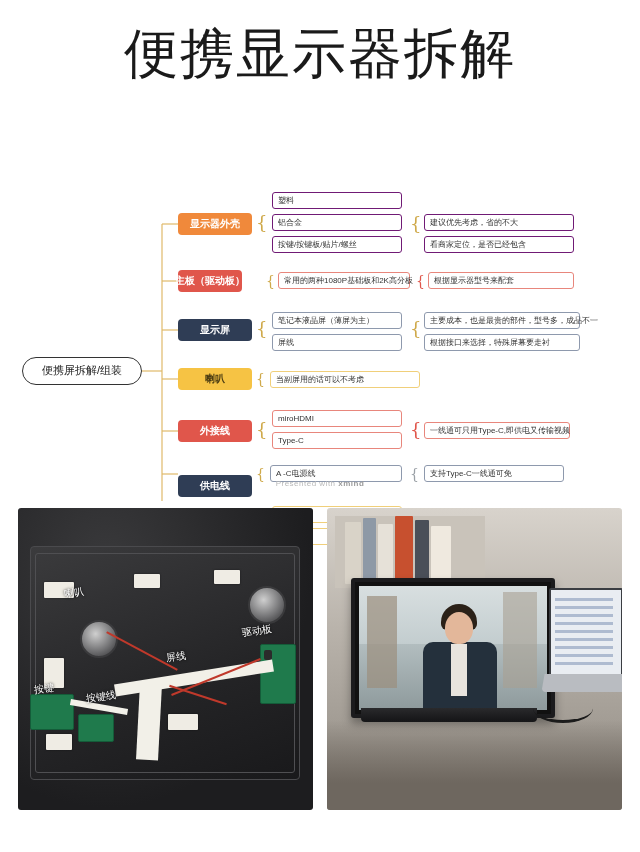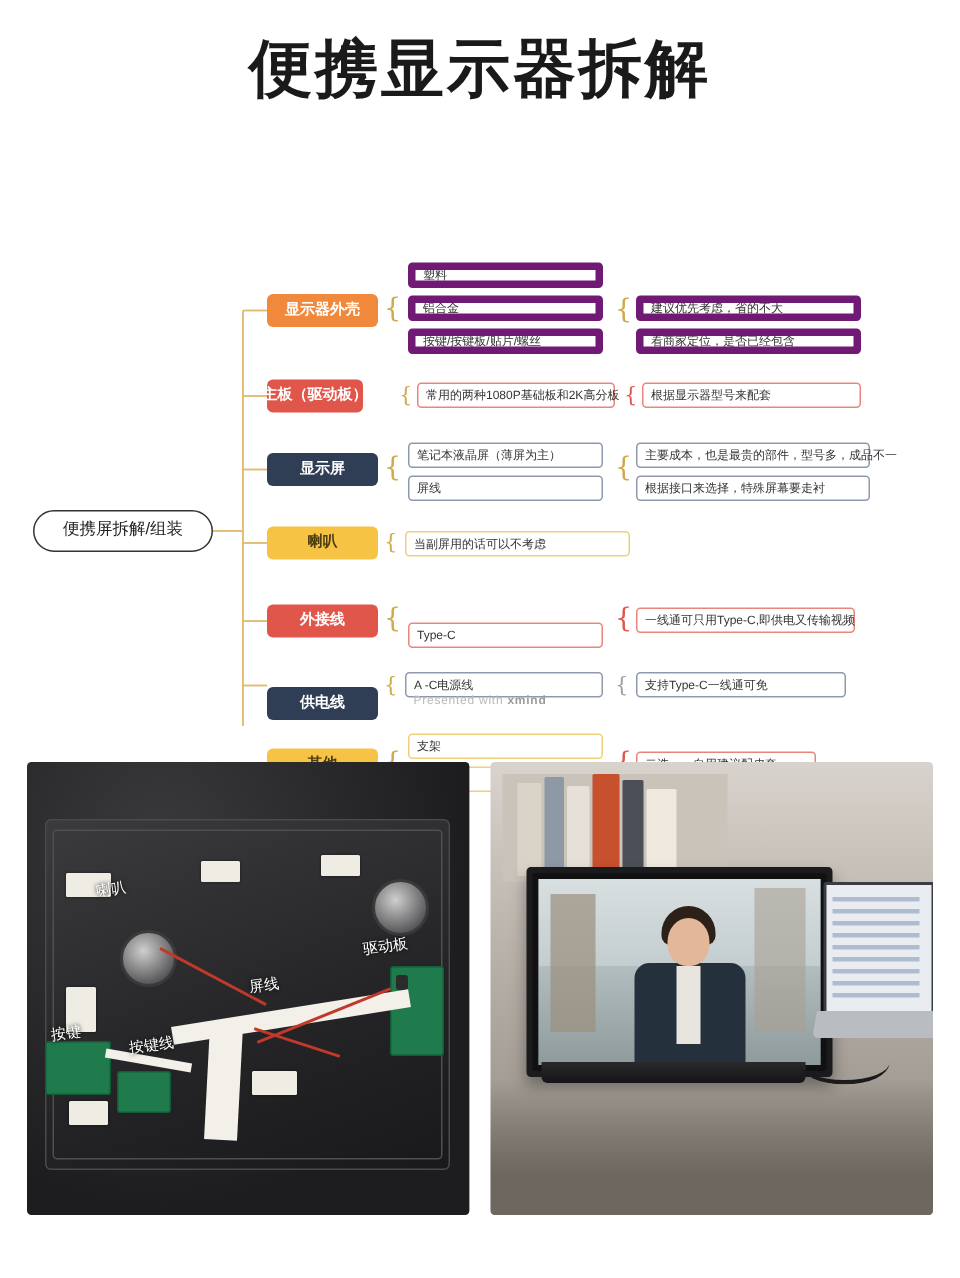--- a/index.html
+++ b/index.html
@@ -6,22 +6,22 @@
   body{
     width:640px;height:852px;
     background:#ffffff;
     font-family:"Liberation Sans","DejaVu Sans",sans-serif;
     color:#222;
     overflow:hidden;
     position:relative;
   }
   .title{
     text-align:center;
-    font-size:42px;
-    font-weight:bold;
+    font-size:54px;
+    font-weight:normal;
     letter-spacing:2px;
     color:#1a1a1a;
     padding-top:18px;
     font-family:"DejaVu Sans","Liberation Sans",sans-serif;
   }
   .map-wrap{
     position:relative;
     width:640px;
     height:410px;
   }
@@ -63,21 +63,21 @@
 
   .leaf{
     height:17px;
     border-radius:3px;
     background:#fff;
     font-size:8px;
     color:#333;
     padding:0 5px;
     justify-content:flex-start;
   }
-  .l-orange{border:5px solid #701a75;}
+  .l-orange{border:1px solid #701a75;}
   .l-red{border:1px solid #e8867c;}
   .l-navy{border:1px solid #8e99ad;}
   .l-yellow{border:1px solid #f0cf7a;}
 
   .brace{
     position:absolute;
     color:#cfa94a;
     font-size:18px;
     font-family:"DejaVu Serif","Liberation Serif",serif;
     line-height:1;
@@ -225,20 +225,21 @@
   <div class="brace" style="left:410px;top:229px;">{</div>
   <div class="node leaf l-navy" style="left:424px;top:221px;width:156px;">主要成本，也是最贵的部件，型号多，成品不一</div>
   <div class="node leaf l-navy" style="left:424px;top:243px;width:156px;text-align:center;">根据接口来选择，特殊屏幕要走衬</div>
 
   <div class="node topic t-yellow" style="left:178px;top:277px;">喇叭</div>
   <div class="brace small" style="left:256px;top:281px;">{</div>
   <div class="node leaf l-yellow" style="left:270px;top:280px;width:150px;">当副屏用的话可以不考虑</div>
 
   <div class="node topic t-red2" style="left:178px;top:329px;">外接线</div>
   <div class="brace" style="left:256px;top:330px;">{</div>
+  <div class="node leaf l-red" style="left:272px;top:319px;width:130px;">miroHDMI</div>
   <div class="node leaf l-red" style="left:272px;top:341px;width:130px;">Type-C</div>
   <div class="brace red" style="left:410px;top:330px;">{</div>
   <div class="node leaf l-red" style="left:424px;top:331px;width:146px;">一线通可只用Type-C,即供电又传输视频</div>
 
   <div class="node topic t-navy2" style="left:178px;top:372px;">供电线</div>
   <div class="brace small" style="left:256px;top:376px;">{</div>
   <div class="node leaf l-navy" style="left:270px;top:374px;width:132px;">A -C电源线</div>
   <div class="brace small gray" style="left:410px;top:376px;">{</div>
   <div class="node leaf l-navy" style="left:424px;top:374px;width:140px;">支持Type-C一线通可免</div>
 

